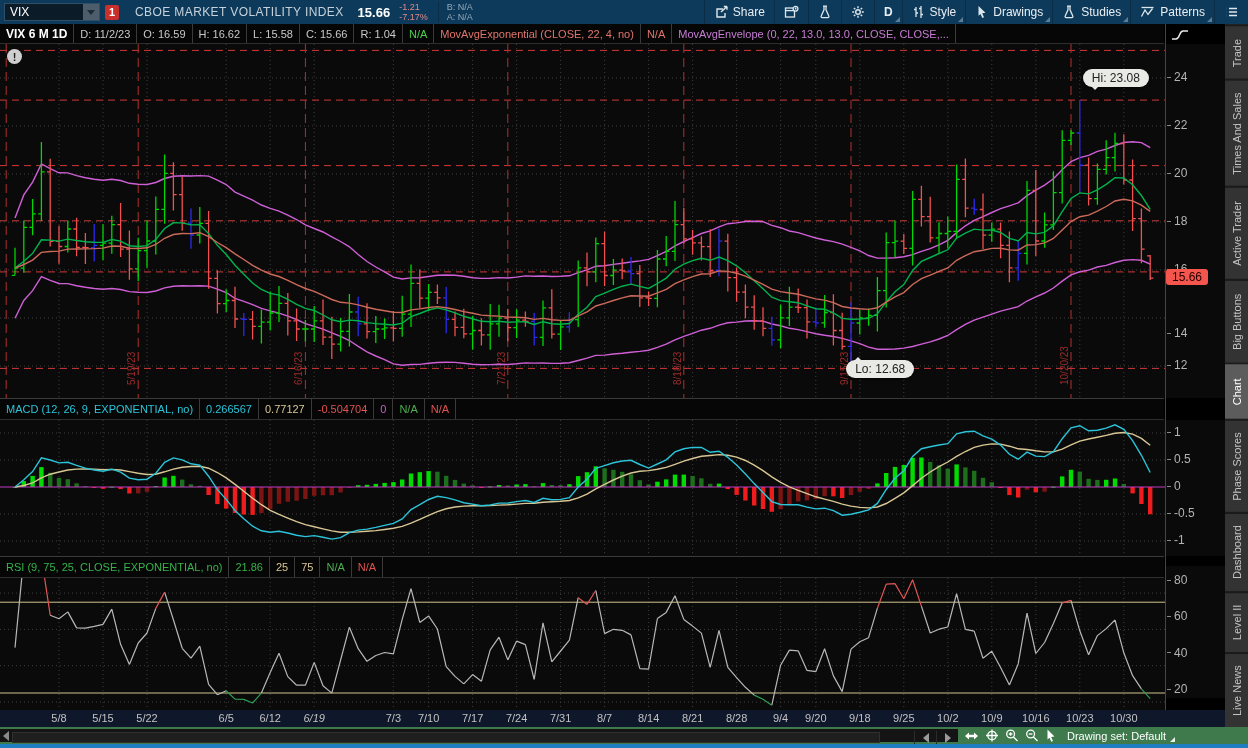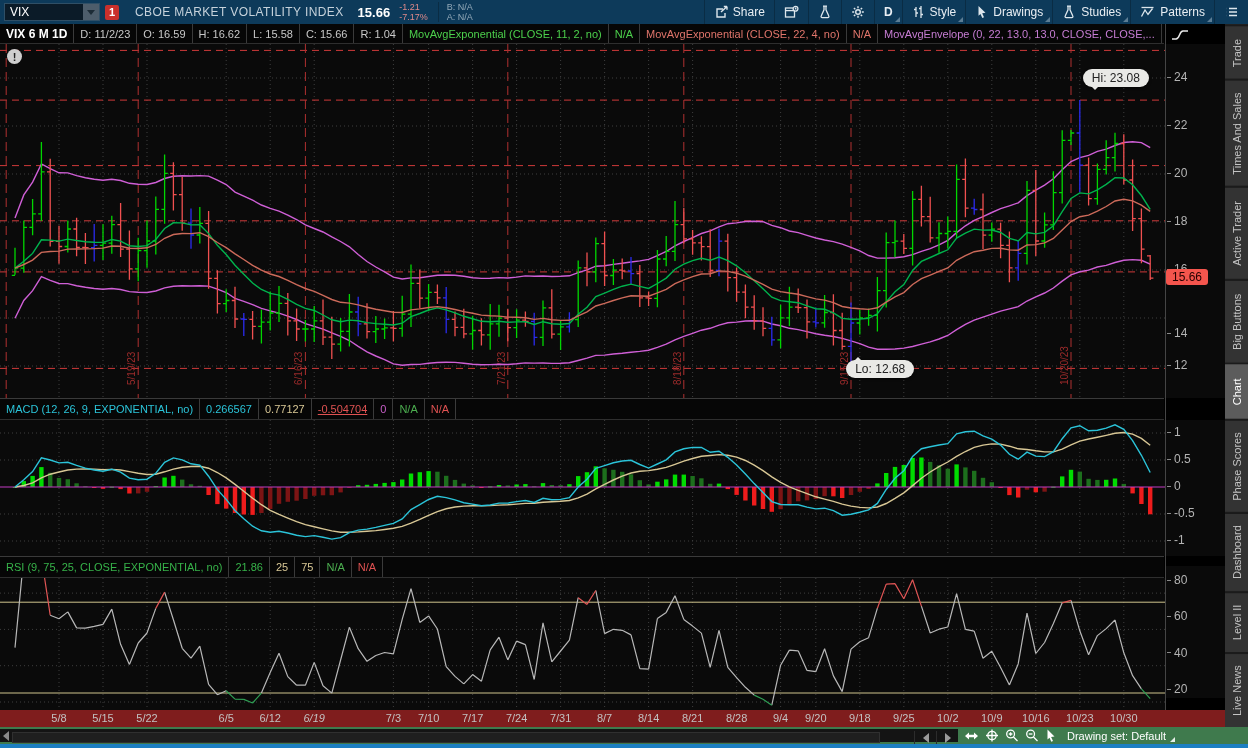--- a/index.html
+++ b/index.html
@@ -34,21 +34,21 @@
   .hdr{position:absolute;left:0;display:flex;background:#060606;font-size:11px;align-items:stretch;
        width:1164px;box-sizing:border-box;overflow:hidden;border-bottom:1px solid #2e2e2e;}
   .seg{padding:3px 6px;border-right:1px solid #3a3a3a;white-space:nowrap;display:flex;align-items:center;}
   .seg.bold{font-weight:bold;font-size:12px;}
   
   .plot{position:absolute;left:0;background:#0a0a0a;overflow:hidden;}
   .axis{position:absolute;left:1165px;width:60px;background:#0a0a0a;overflow:hidden;}
   .axlbl{position:absolute;left:2px;font-size:12px;color:#b4b4b4;display:flex;align-items:center;gap:3px;}
   .axlbl::before{content:'';width:4px;height:1px;background:#8a8a8a;display:inline-block;}
   #axis-sep{position:absolute;left:1165px;top:24px;width:1px;height:703px;background:#454545;}
-  .xaxisrow{position:absolute;left:0;top:710px;width:1225px;height:17px;background:#7f1d1d;}
+  .xaxisrow{position:absolute;left:0;top:710px;width:1225px;height:17px;background:#0f172a;}
   .xlbl{position:absolute;top:2px;transform:translateX(-50%);font-size:11px;color:#c2c2c2;white-space:nowrap;}
   
   .tip{position:absolute;background:#e9e9e6;color:#222;font-size:12px;padding:2px 9px;border-radius:9px;
        white-space:nowrap;box-shadow:0 1px 3px rgba(0,0,0,.7);z-index:5;}
   .tip.hi::after{content:'';position:absolute;left:7px;bottom:-8px;border:5px solid transparent;border-top:5px solid #e9e9e6;}
   .tip.lo::after{content:'';position:absolute;left:7px;top:-8px;border:5px solid transparent;border-bottom:5px solid #e9e9e6;}
   .pricebubble{position:absolute;left:1166px;background:#f4554d;color:#250000;font-size:12px;
                padding:1px 6px;border-radius:3px;z-index:5;}
   .infoicon{position:absolute;left:7px;top:49px;width:15px;height:15px;border-radius:50%;background:#cfcfcf;
             color:#222;font-weight:bold;font-size:11px;display:flex;align-items:center;justify-content:center;z-index:4;}
@@ -162,21 +162,20 @@
   </div>
 
   <div class="hdr" id="chart-header" style="top:24px;height:20px;">
       <div class="seg bold" style="color: rgb(255, 255, 255);">VIX 6 M 1D</div>
       <div class="seg" style="color: rgb(200, 200, 200);">D: 11/2/23</div>
       <div class="seg" style="color: rgb(200, 200, 200);">O: 16.59</div>
       <div class="seg" style="color: rgb(200, 200, 200);">H: 16.62</div>
       <div class="seg" style="color: rgb(200, 200, 200);">L: 15.58</div>
       <div class="seg" style="color: rgb(200, 200, 200);">C: 15.66</div>
       <div class="seg" style="color: rgb(200, 200, 200);">R: 1.04</div>
-      <div class="seg" style="color: rgb(76, 208, 76);">MovAvgExponential (CLOSE, 11, 2, no)</div>
       <div class="seg" style="color: rgb(76, 208, 76);">N/A</div>
       <div class="seg" style="color: rgb(224, 117, 107);">MovAvgExponential (CLOSE, 22, 4, no)</div>
       <div class="seg" style="color: rgb(224, 117, 107);">N/A</div>
       <div class="seg" style="color: rgb(199, 125, 212);">MovAvgEnvelope (0, 22, 13.0, 13.0, CLOSE, CLOSE,...</div>
     </div>
   <div class="curvebtn">
     <svg width="18" height="13" viewBox="0 0 18 13" fill="none" stroke="#e8e8e8" stroke-width="1.5">
       <path d="M1 11 H5 C9 11 8 3 12 3 H17"></path>
     </svg>
   </div>
@@ -251,21 +250,21 @@
     </div>
   <div class="infoicon">!</div>
   <div class="tip hi" id="hi-tip" style="left: 1082.8px; top: 69.1px;">Hi: 23.08</div>
   <div class="tip lo" id="lo-tip" style="left: 846.2px; top: 359.7px;">Lo: 12.68</div>
   <div class="pricebubble" id="price-bubble" style="top: 269.2px;">15.66</div>
 
   <div class="hdr" id="macd-header" style="top:398px;height:22px;border-top:1px solid #3a3a3a;">
       <div class="seg" style="color: rgb(43, 196, 217);">MACD (12, 26, 9, EXPONENTIAL, no)</div>
       <div class="seg" style="color: rgb(43, 196, 217);">0.266567</div>
       <div class="seg" style="color: rgb(216, 199, 149);">0.77127</div>
-      <div class="seg" style="color: rgb(224, 82, 82); text-decoration: underline;">-0.504704</div>
+      <div class="seg" style="color: rgb(224, 82, 82);">-0.504704</div>
       <div class="seg" style="color: rgb(201, 95, 201);">0</div>
       <div class="seg" style="color: rgb(76, 175, 80);">N/A</div>
       <div class="seg" style="color: rgb(224, 82, 82);">N/A</div>
     </div>
   <div class="plot" id="macd-plot" style="top:420px;width:1165px;height:136px;"><svg width="1165" height="136">
         <line x1="59" y1="0" x2="59" y2="136" stroke="#3e3e3e" stroke-width="1" stroke-dasharray="1 3"></line>
         <line x1="103" y1="0" x2="103" y2="136" stroke="#3e3e3e" stroke-width="1" stroke-dasharray="1 3"></line>
         <line x1="147" y1="0" x2="147" y2="136" stroke="#3e3e3e" stroke-width="1" stroke-dasharray="1 3"></line>
         <line x1="226.2" y1="0" x2="226.2" y2="136" stroke="#3e3e3e" stroke-width="1" stroke-dasharray="1 3"></line>
         <line x1="270.2" y1="0" x2="270.2" y2="136" stroke="#3e3e3e" stroke-width="1" stroke-dasharray="1 3"></line>

